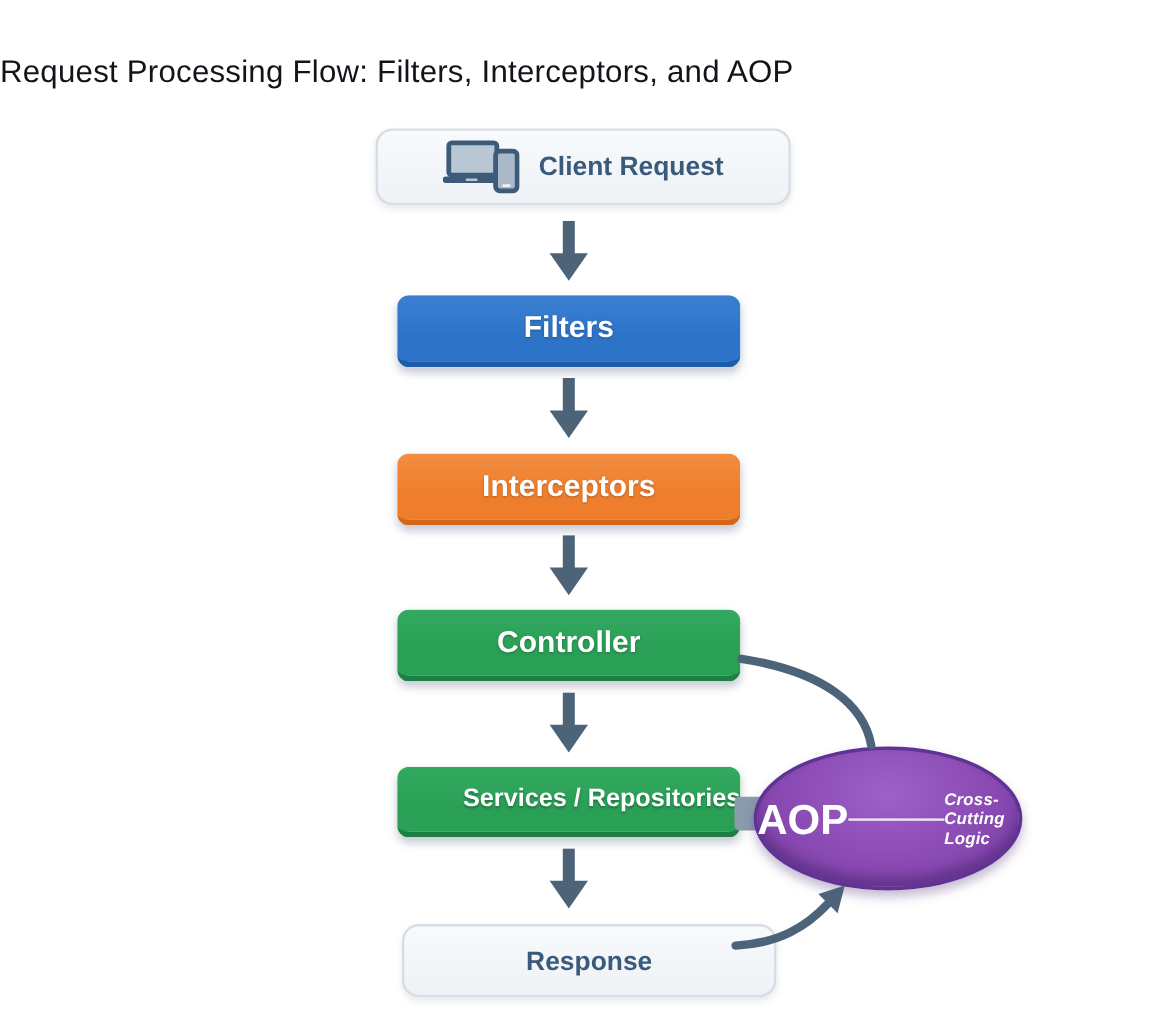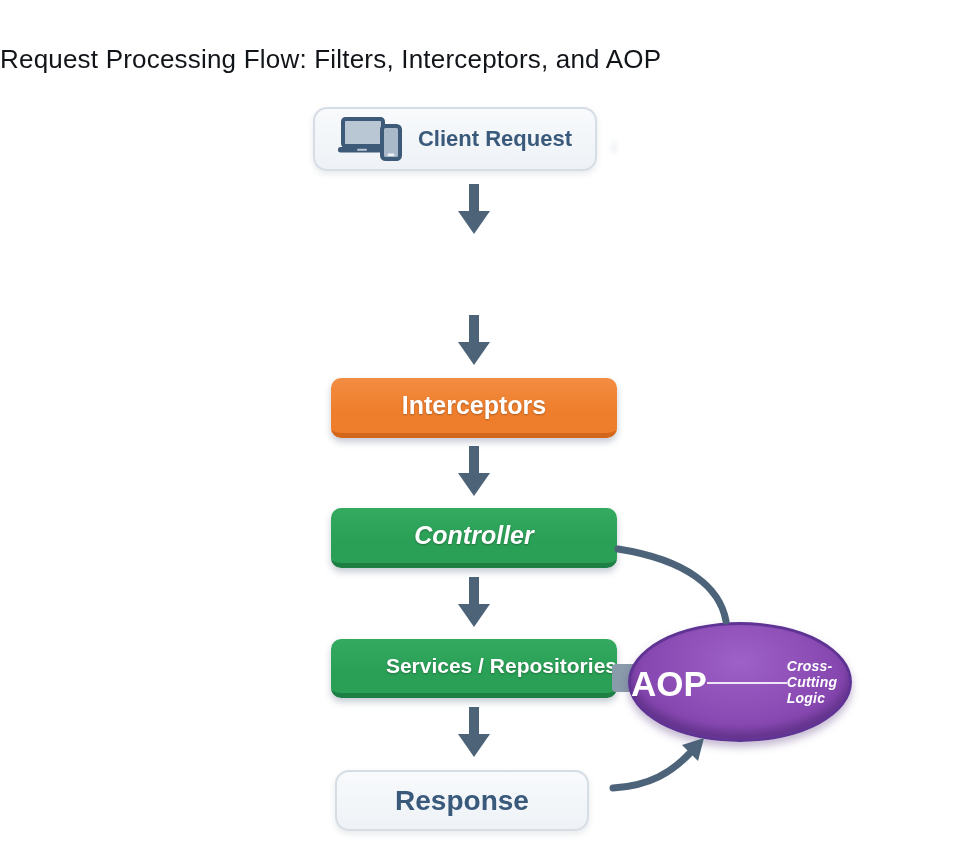--- a/index.html
+++ b/index.html
@@ -32,26 +32,26 @@
   .color-box{
     border-radius:10px;
     color:#ffffff;font-weight:700;font-size:25px;
     text-shadow:0 1px 2px rgba(0,0,0,.28);
     box-shadow:0 4px 7px rgba(50,70,100,.28);
   }
   .blue  {background:linear-gradient(180deg,#3a7fd2,#2d74c8 60%);border-bottom:5px solid #1c5ca9;}
   .orange{background:linear-gradient(180deg,#f28d42,#ef7e2c 60%);border-bottom:5px solid #d2661a;}
   .green {background:linear-gradient(180deg,#34aa60,#2a9f56 60%);border-bottom:5px solid #1d7f43;}
 
-  .node-client  {left:313px;top:107px;width:284px;height:64px;gap:16px;font-size:22px;}
+  .node-client  {left:313px;top:107px;width:346px;height:64px;gap:16px;font-size:22px;}
   .node-filters {left:331px;top:246px;width:286px;height:60px;}
   .node-intercept{left:331px;top:378px;width:286px;height:60px;}
-  .node-controller{left:331px;top:508px;width:286px;height:60px;font-style:italic;}
+  .node-controller{left:331px;top:508px;width:286px;height:60px;}
   .node-services{left:331px;top:639px;width:286px;height:59px;font-size:21px;justify-content:flex-end;}
-  .node-response{left:335px;top:770px;width:254px;height:61px;font-size:28px;}
+  .node-response{left:335px;top:770px;width:312px;height:61px;font-size:22px;}
 
   
   .down-arrow{position:absolute;left:456px;width:36px;height:52px;}
   .a1{top:184px;} .a2{top:315px;} .a3{top:446px;} .a4{top:577px;} .a5{top:707px;}
 
   
   .stub{
     position:absolute;left:612px;top:664px;width:28px;height:28px;
     background:#8a9bac;border-radius:4px;z-index:1;
   }
@@ -114,20 +114,23 @@
   </svg>
   <svg class="down-arrow a4" viewBox="0 0 36 52">
     <rect x="13" y="0" width="10" height="29" fill="#4c6378"></rect>
       <polygon points="2,27 34,27 18,50" fill="#4c6378"></polygon>
   </svg>
   <svg class="down-arrow a5" viewBox="0 0 36 52">
     <rect x="13" y="0" width="10" height="29" fill="#4c6378"></rect>
       <polygon points="2,27 34,27 18,50" fill="#4c6378"></polygon>
   </svg>
 
+  <div class="node color-box blue node-filters">
+    <span>Filters</span>
+  </div>
   <div class="node color-box orange node-intercept">
     <span>Interceptors</span>
   </div>
   <div class="node color-box green node-controller">
     <span>Controller</span>
   </div>
   <div class="node color-box green node-services">
     <span>Services / Repositories</span>
   </div>
   <div class="node light-box node-response">

